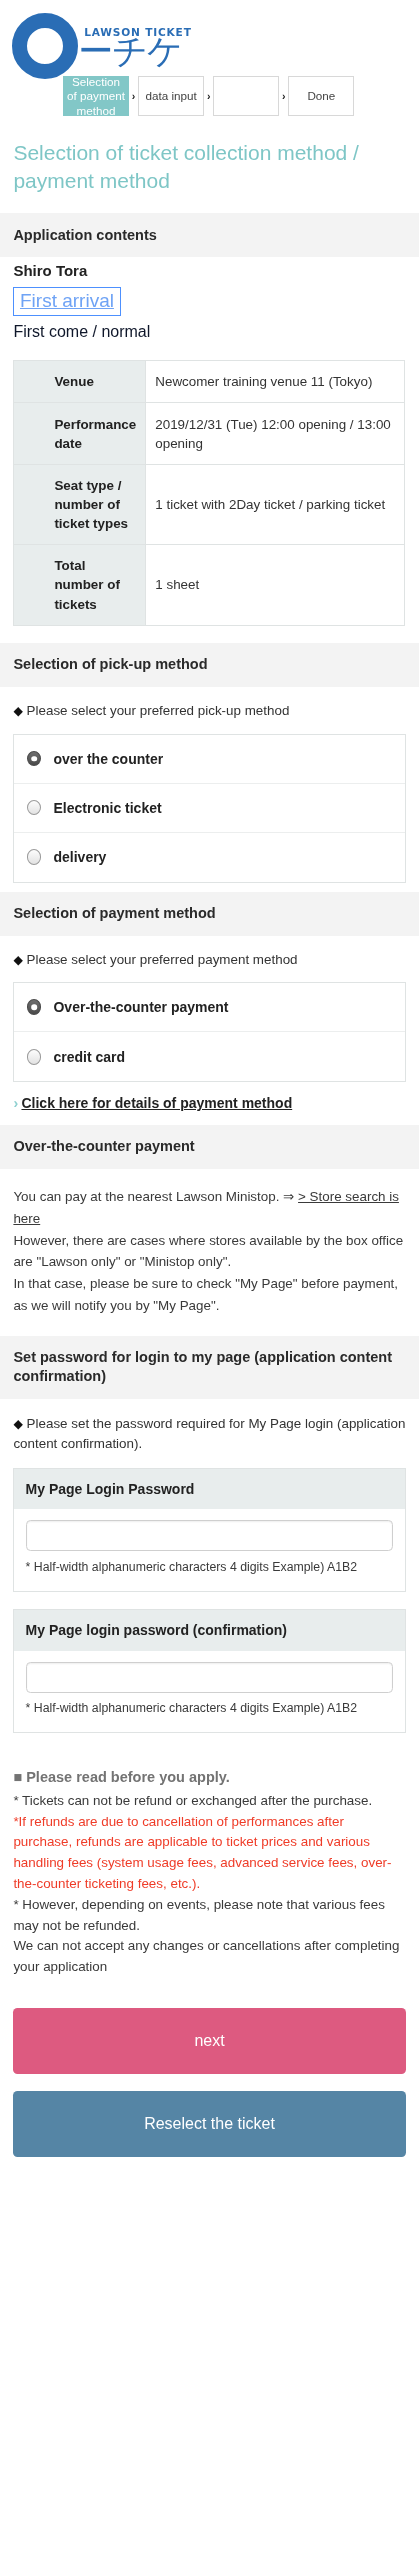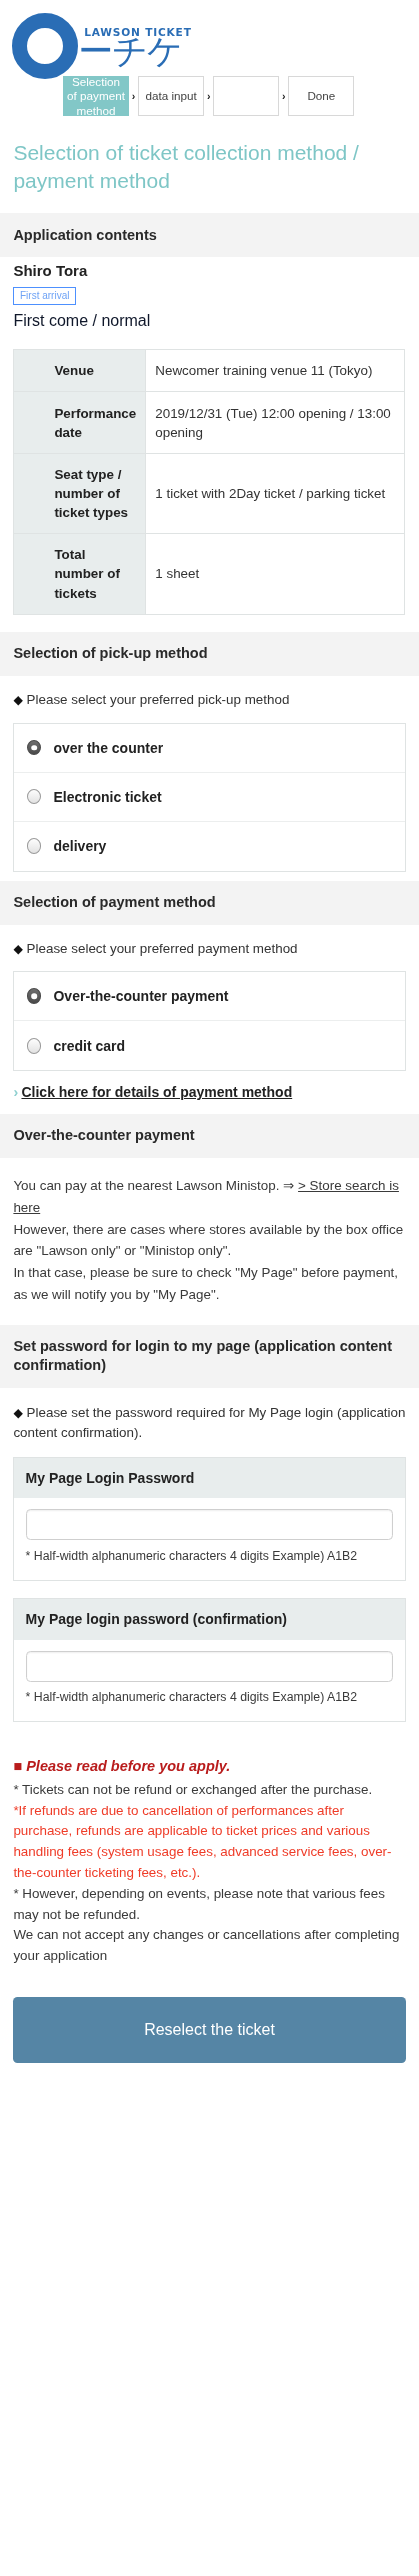--- a/index.html
+++ b/index.html
@@ -71,24 +71,25 @@
     color: #2a2a2a;
     line-height: 1.35;
   }
 
   .event-name { font-size: 15px; font-weight: 700; color: #222; padding: 4.5px 13.4px 7.8px 13.4px; }
 
   .badge {
     display: inline-block;
     border: 1.7px solid #4d90fe;
     color: #6fa3f5;
-    font-size: 10px;
+    font-size: 19px;
     padding: 2.2px 5.6px 3.4px 5.6px;
     margin: 0 13.4px;
     background: #fff;
+    text-decoration: underline;
   }
   .badge-sub { font-size: 16px; color: #0f172a; padding: 6.7px 13.4px 14.5px 13.4px; }
 
   
   table.detail {
     border-collapse: collapse;
     width: calc(100% - 27px);
     margin: 4.5px 13.4px 17px 13.4px;
     border: 0.6px solid #dfe3e3;
   }
@@ -175,23 +176,22 @@
     font-family: "Liberation Sans", sans-serif;
   }
   .pw-hint {
     font-size: 12.3px; color: #3a3a3a;
     line-height: 1.5; padding-top: 6.7px;
   }
 
   
   .notice { padding: 19px 13.4px 11.2px 13.4px; }
   .notice-title {
-    font-size: 14.5px; font-weight: 700; color: #b91c1c;
+    font-size: 14.5px; font-weight: 700; color: #737373;
     margin-bottom: 5.6px;
-    font-style: italic;
   }
   .notice p { font-size: 13.4px; line-height: 1.55; color: #3a3a3a; }
   .notice p.red { color: #ef3c28; }
 
   
   .btns { padding: 19px 13.4px 22.4px 13.4px; }
   .btn {
     display: block; width: 100%; height: 66px;
     border: none; border-radius: 4.5px;
     font-size: 16px; color: #ffffff;
@@ -343,18 +343,19 @@
     <span>Please read before you apply.</span>
   </div>
   <p>* Tickets can not be refund or exchanged after the purchase.</p>
   <p class="red">*If refunds are due to cancellation of performances after purchase, refunds are applicable to ticket prices and various handling fees (system usage fees, advanced service fees, over-the-counter ticketing fees, etc.).</p>
   <p>* However, depending on events, please note that various fees may not be refunded.</p>
   <p>We can not accept any changes or cancellations after completing your application</p>
 </div>
 
 
 <div class="btns">
+  <button class="btn btn-next">next</button>
   <button class="btn btn-reselect">Reselect the ticket</button>
 </div>
 
 
 
 
 
 </body></html>

